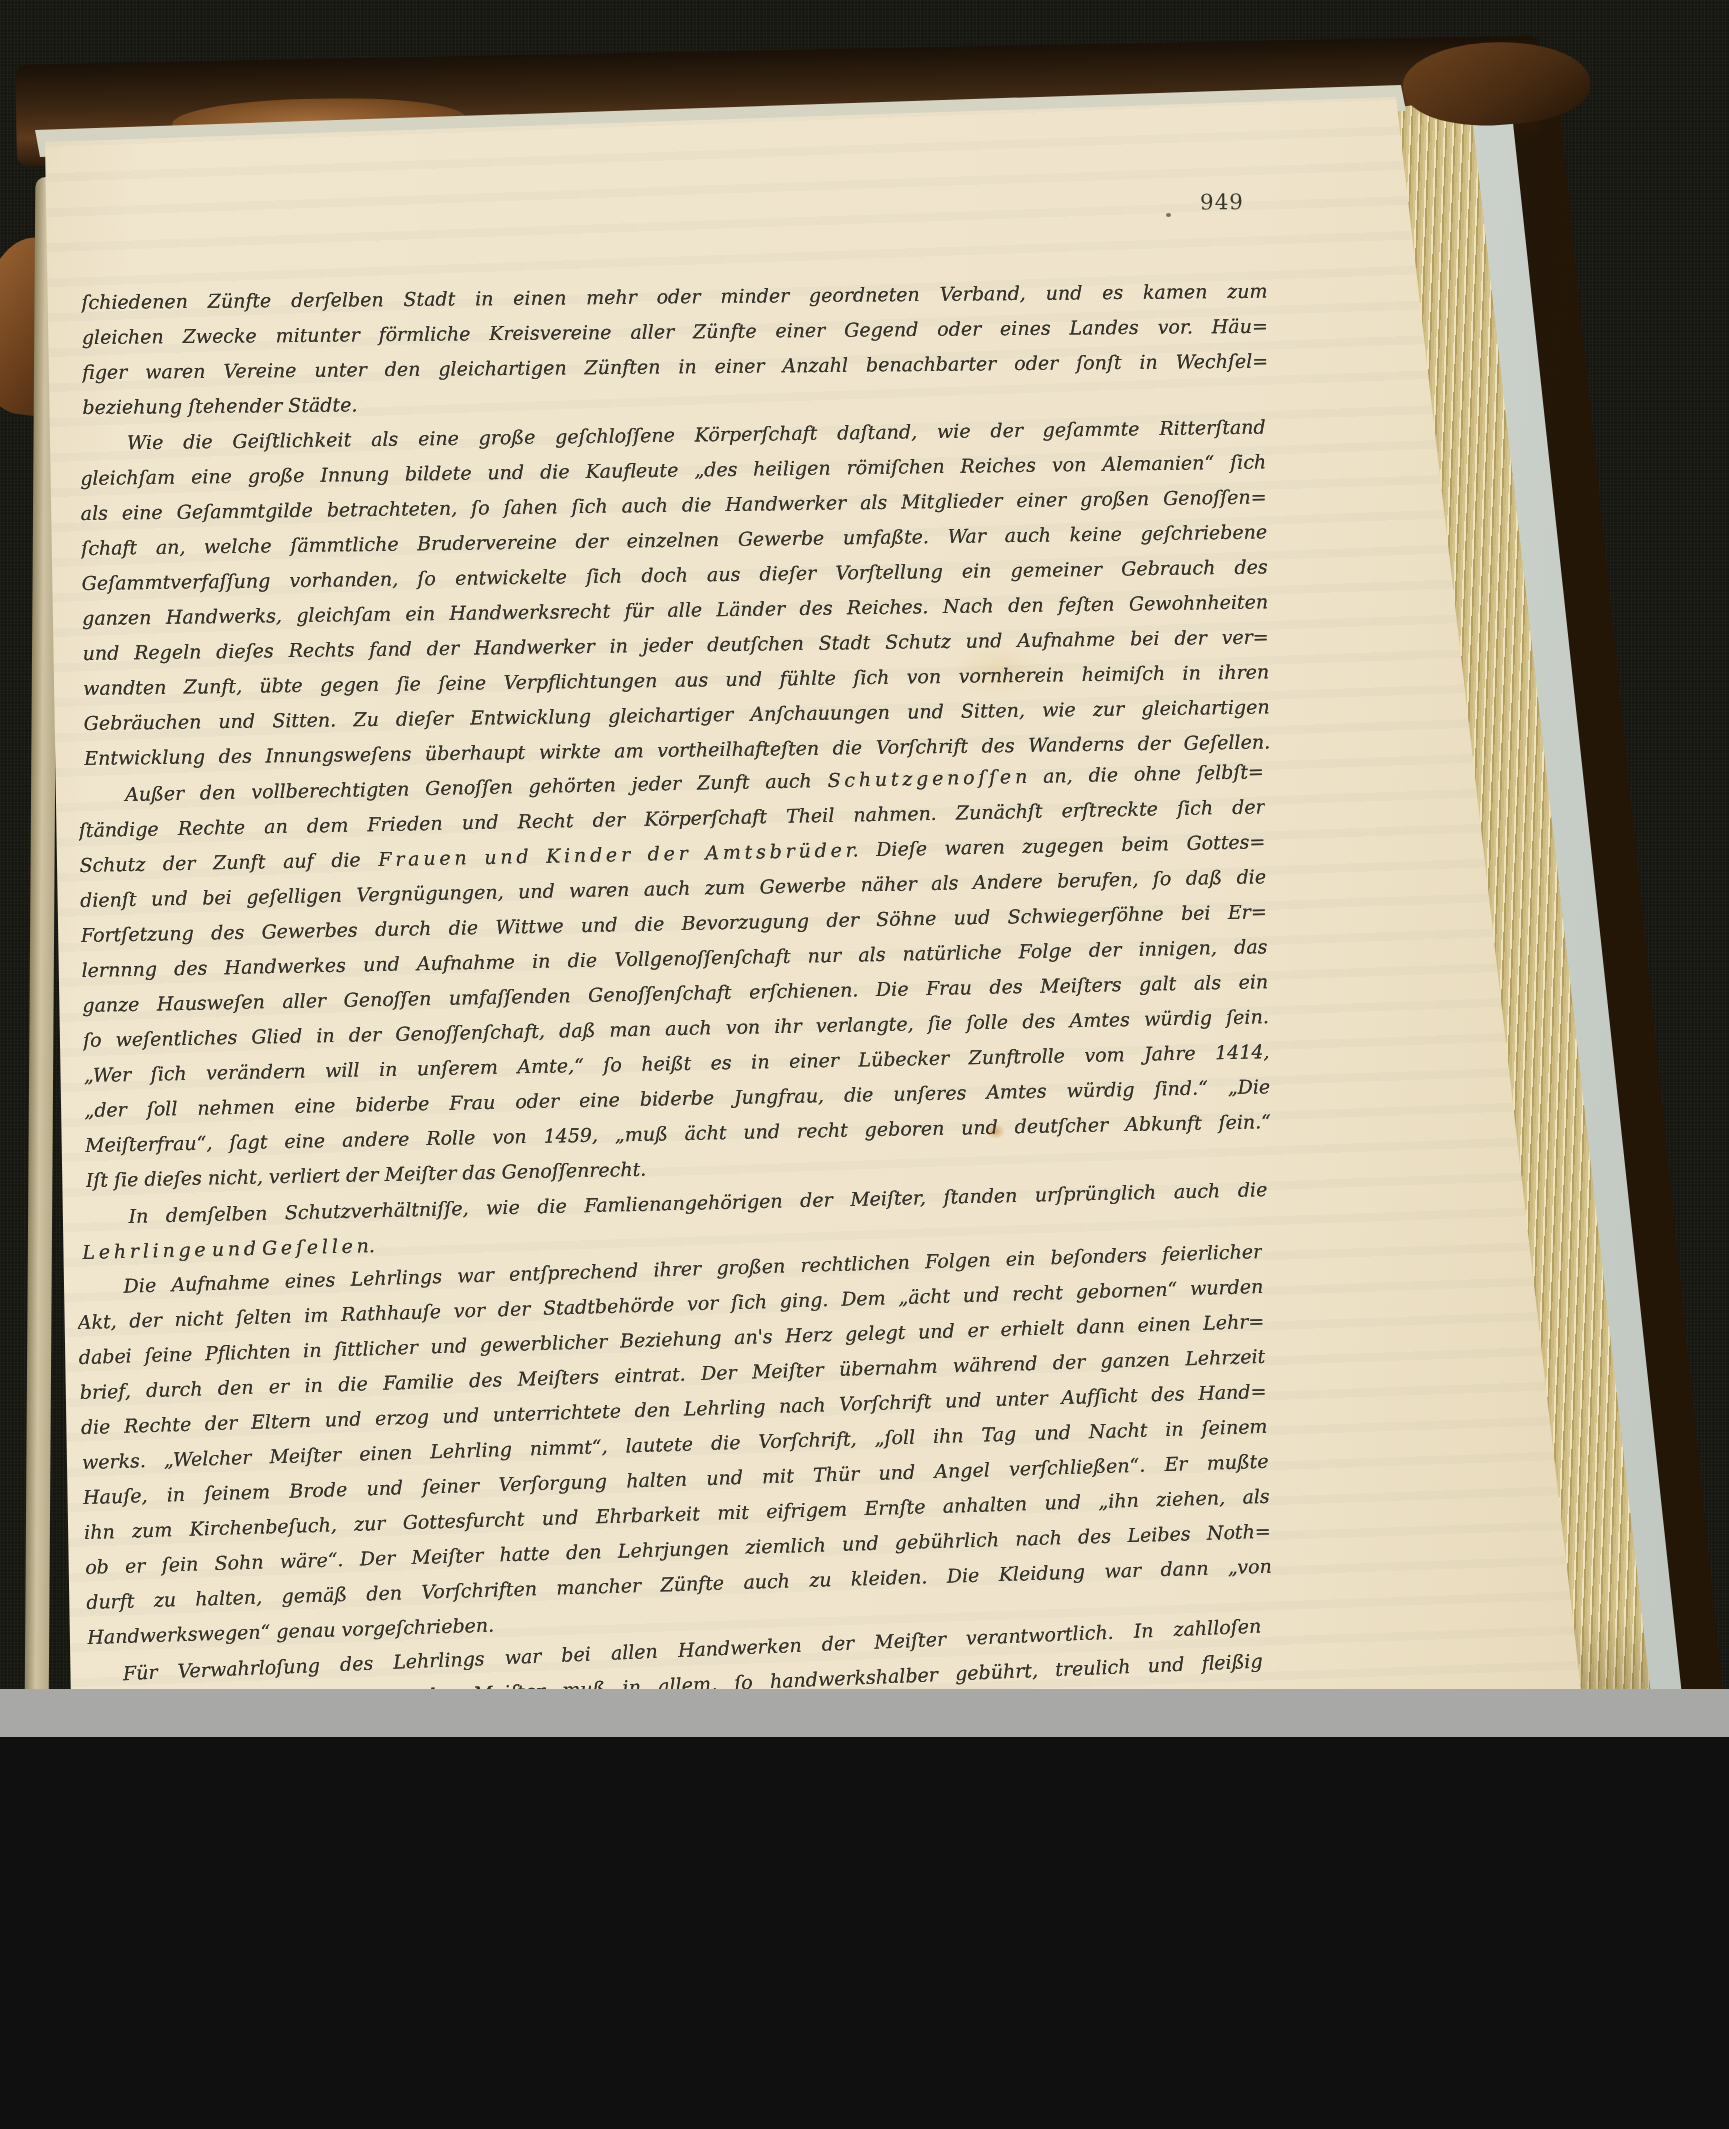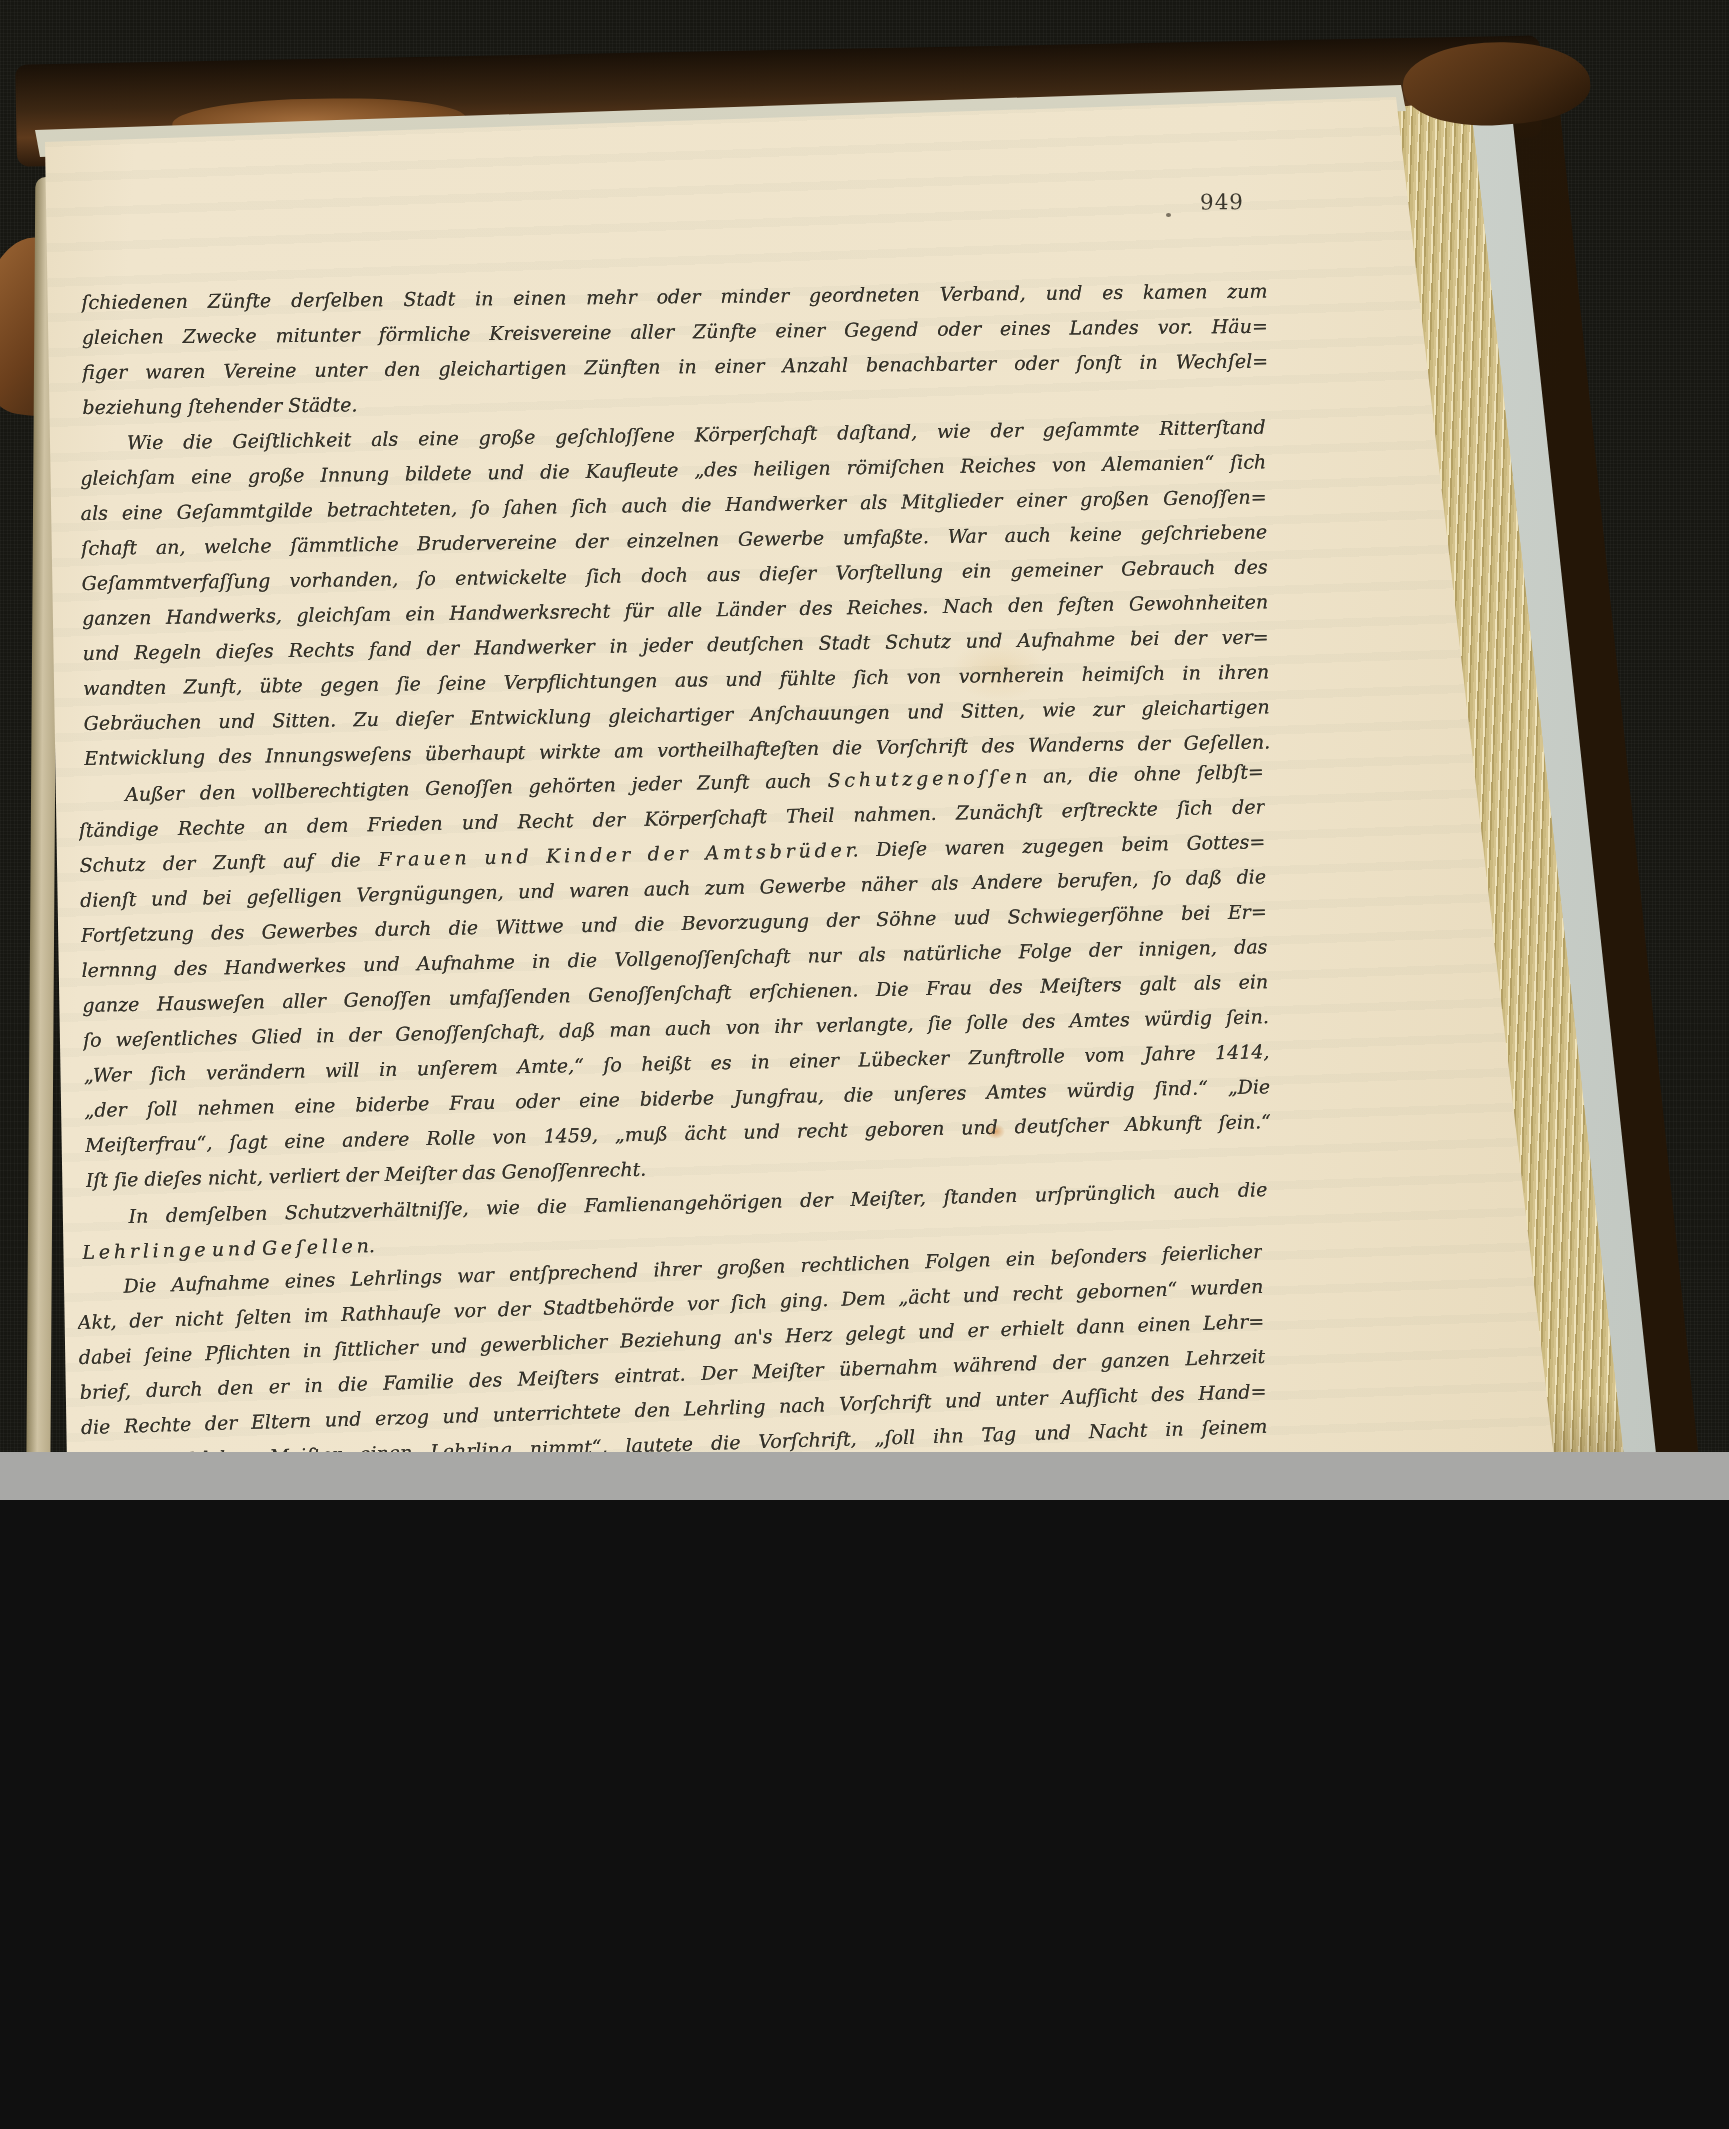--- a/index.html
+++ b/index.html
@@ -1,16 +1,16 @@
 <!DOCTYPE html>
 <html style="font-size:14px"><head>
 <meta charset="utf-8">
 <style>
   html,body{margin:0;padding:0;background:#101010;}
-  #stage{position:relative;width:1729px;height:1500px;overflow:hidden;
+  #stage{position:relative;width:1729px;height:1737px;overflow:hidden;
          background-color:#181813;
          background-image:
            repeating-linear-gradient(90deg, rgba(255,255,255,.028) 0 0.9px, transparent 0.9px 3.5px),
            repeating-linear-gradient(0deg, rgba(255,255,255,.02) 0 0.9px, rgba(0,0,0,.06) 0.9px 3.5px);
          font-family:"DejaVu Serif", serif;}
   .abs{position:absolute;}
 
   
   .leather-top{left:15.6px;top:50px;width:1525px;height:102px;border-radius:12px;
     background:linear-gradient(180deg,#191007 0%,#3c2713 45%,#5e3a1c 72%,#2c1b0c 100%);

